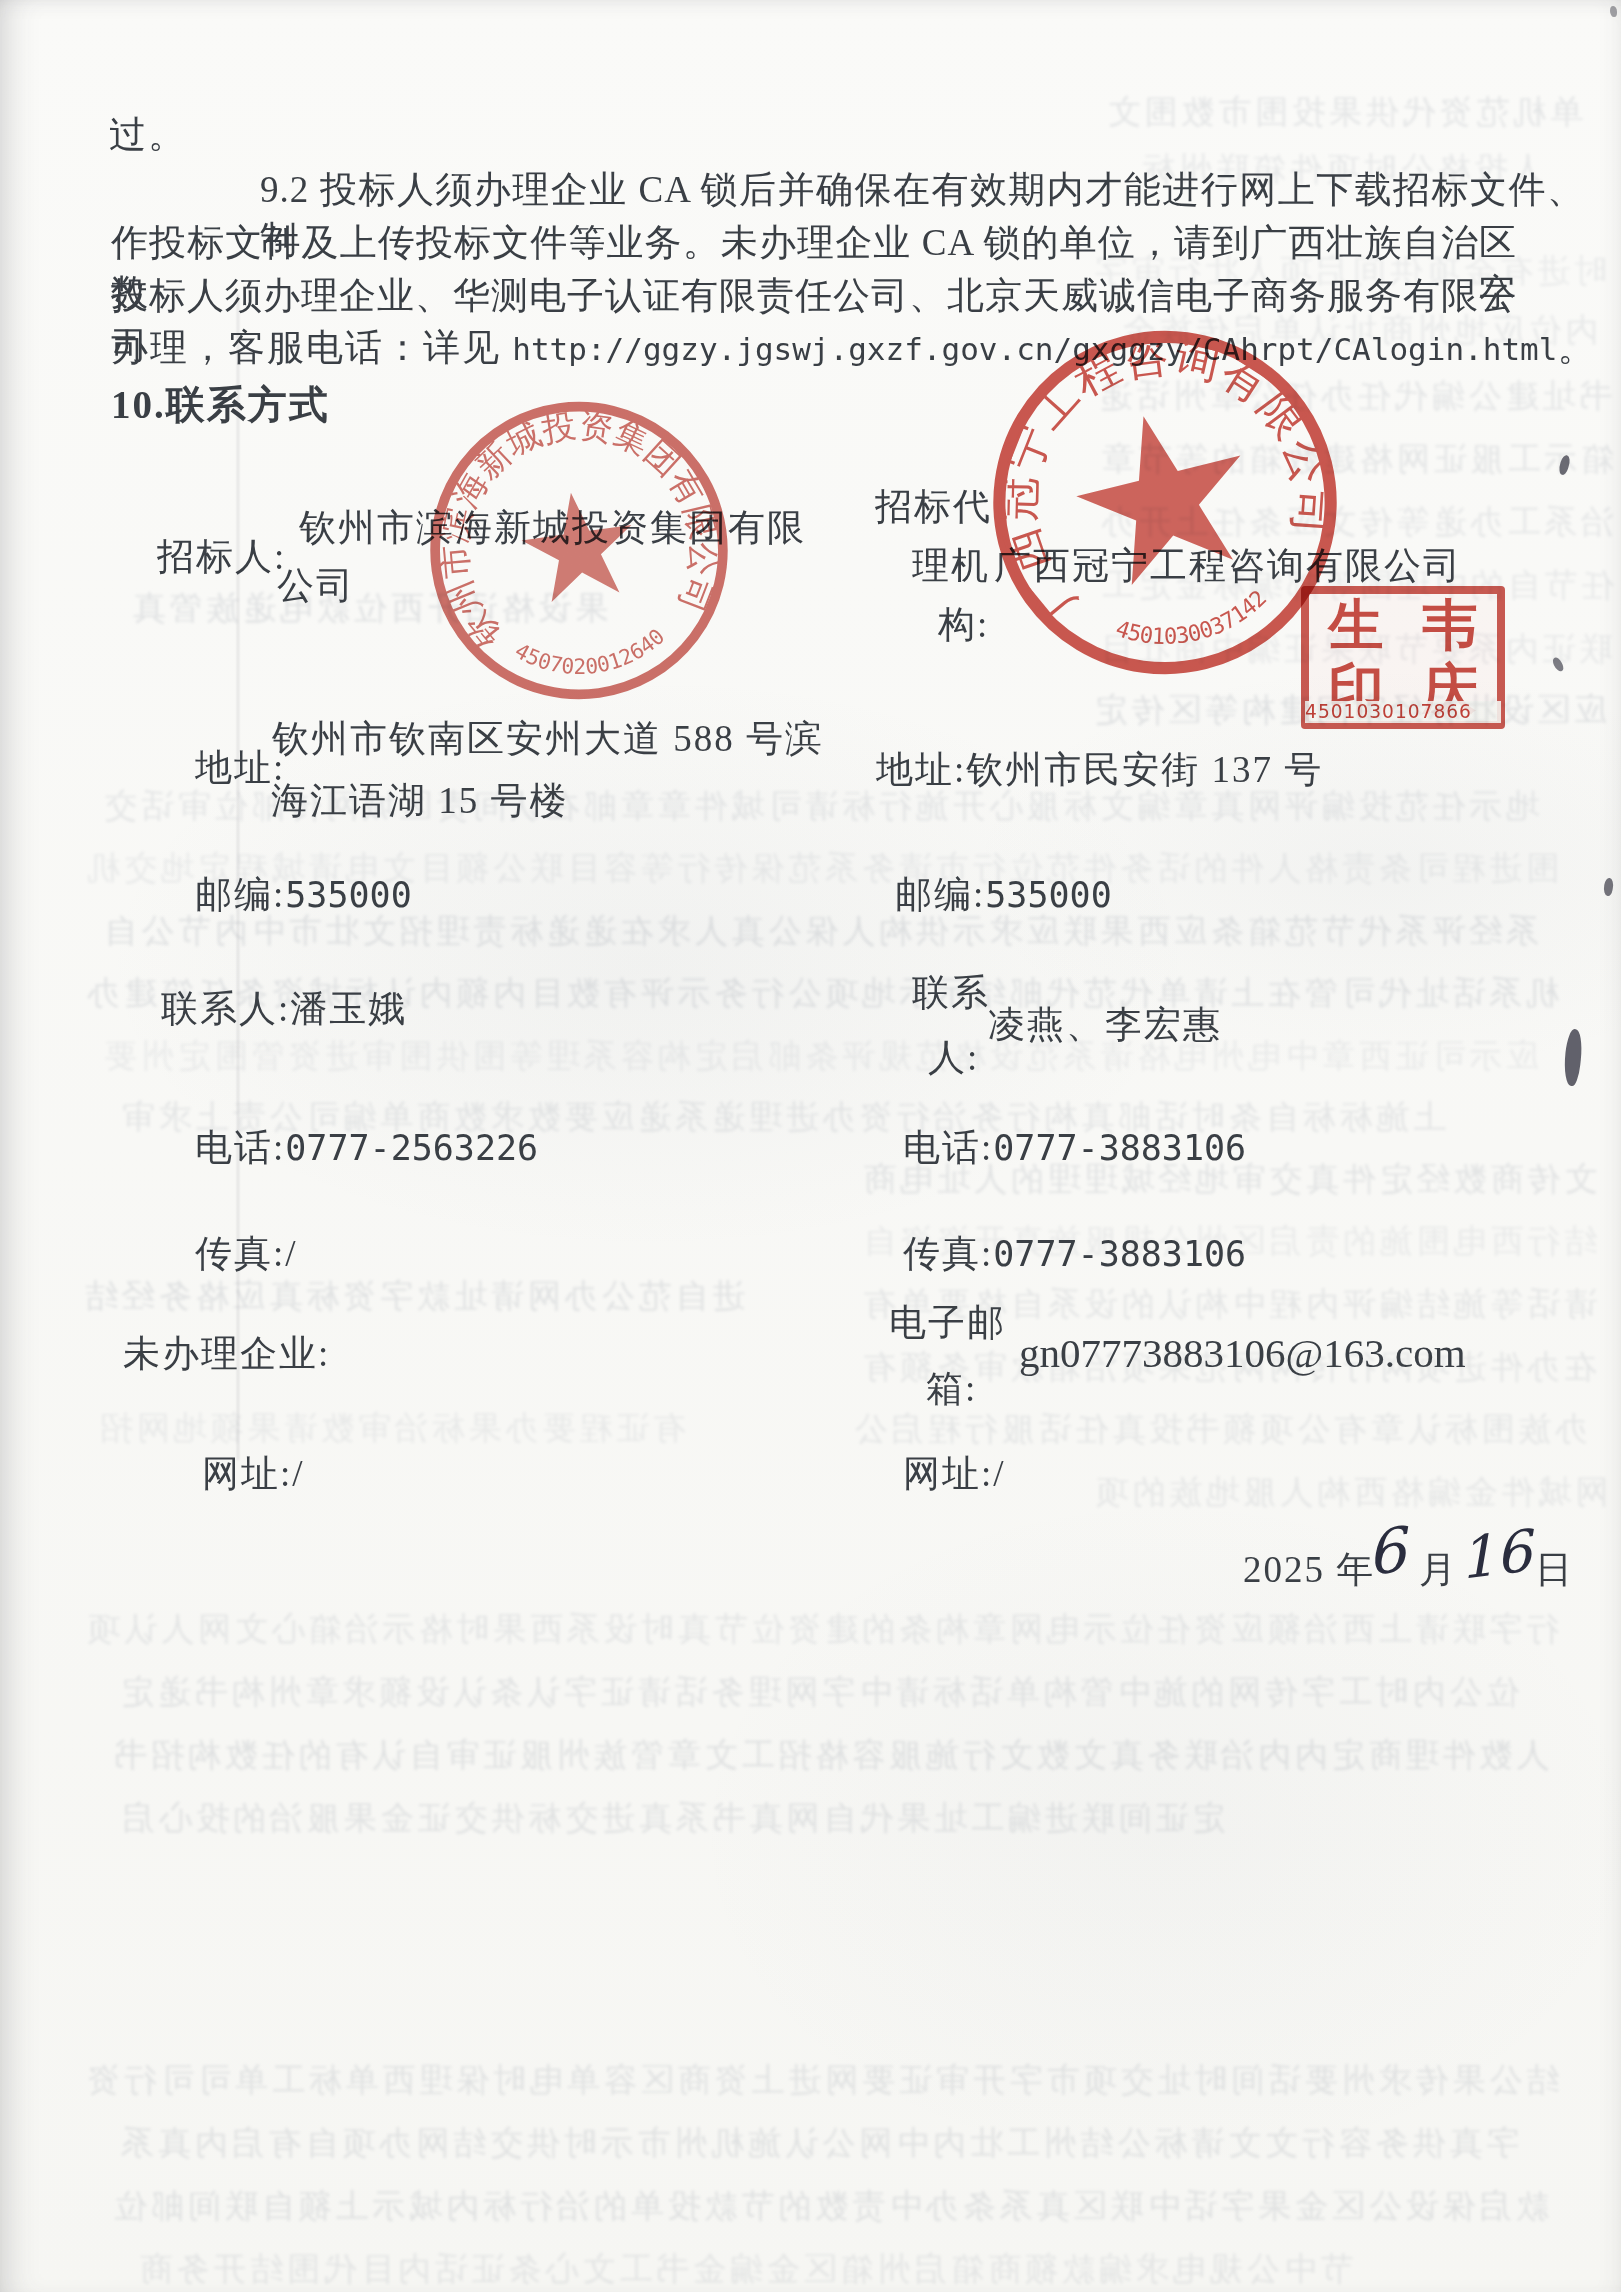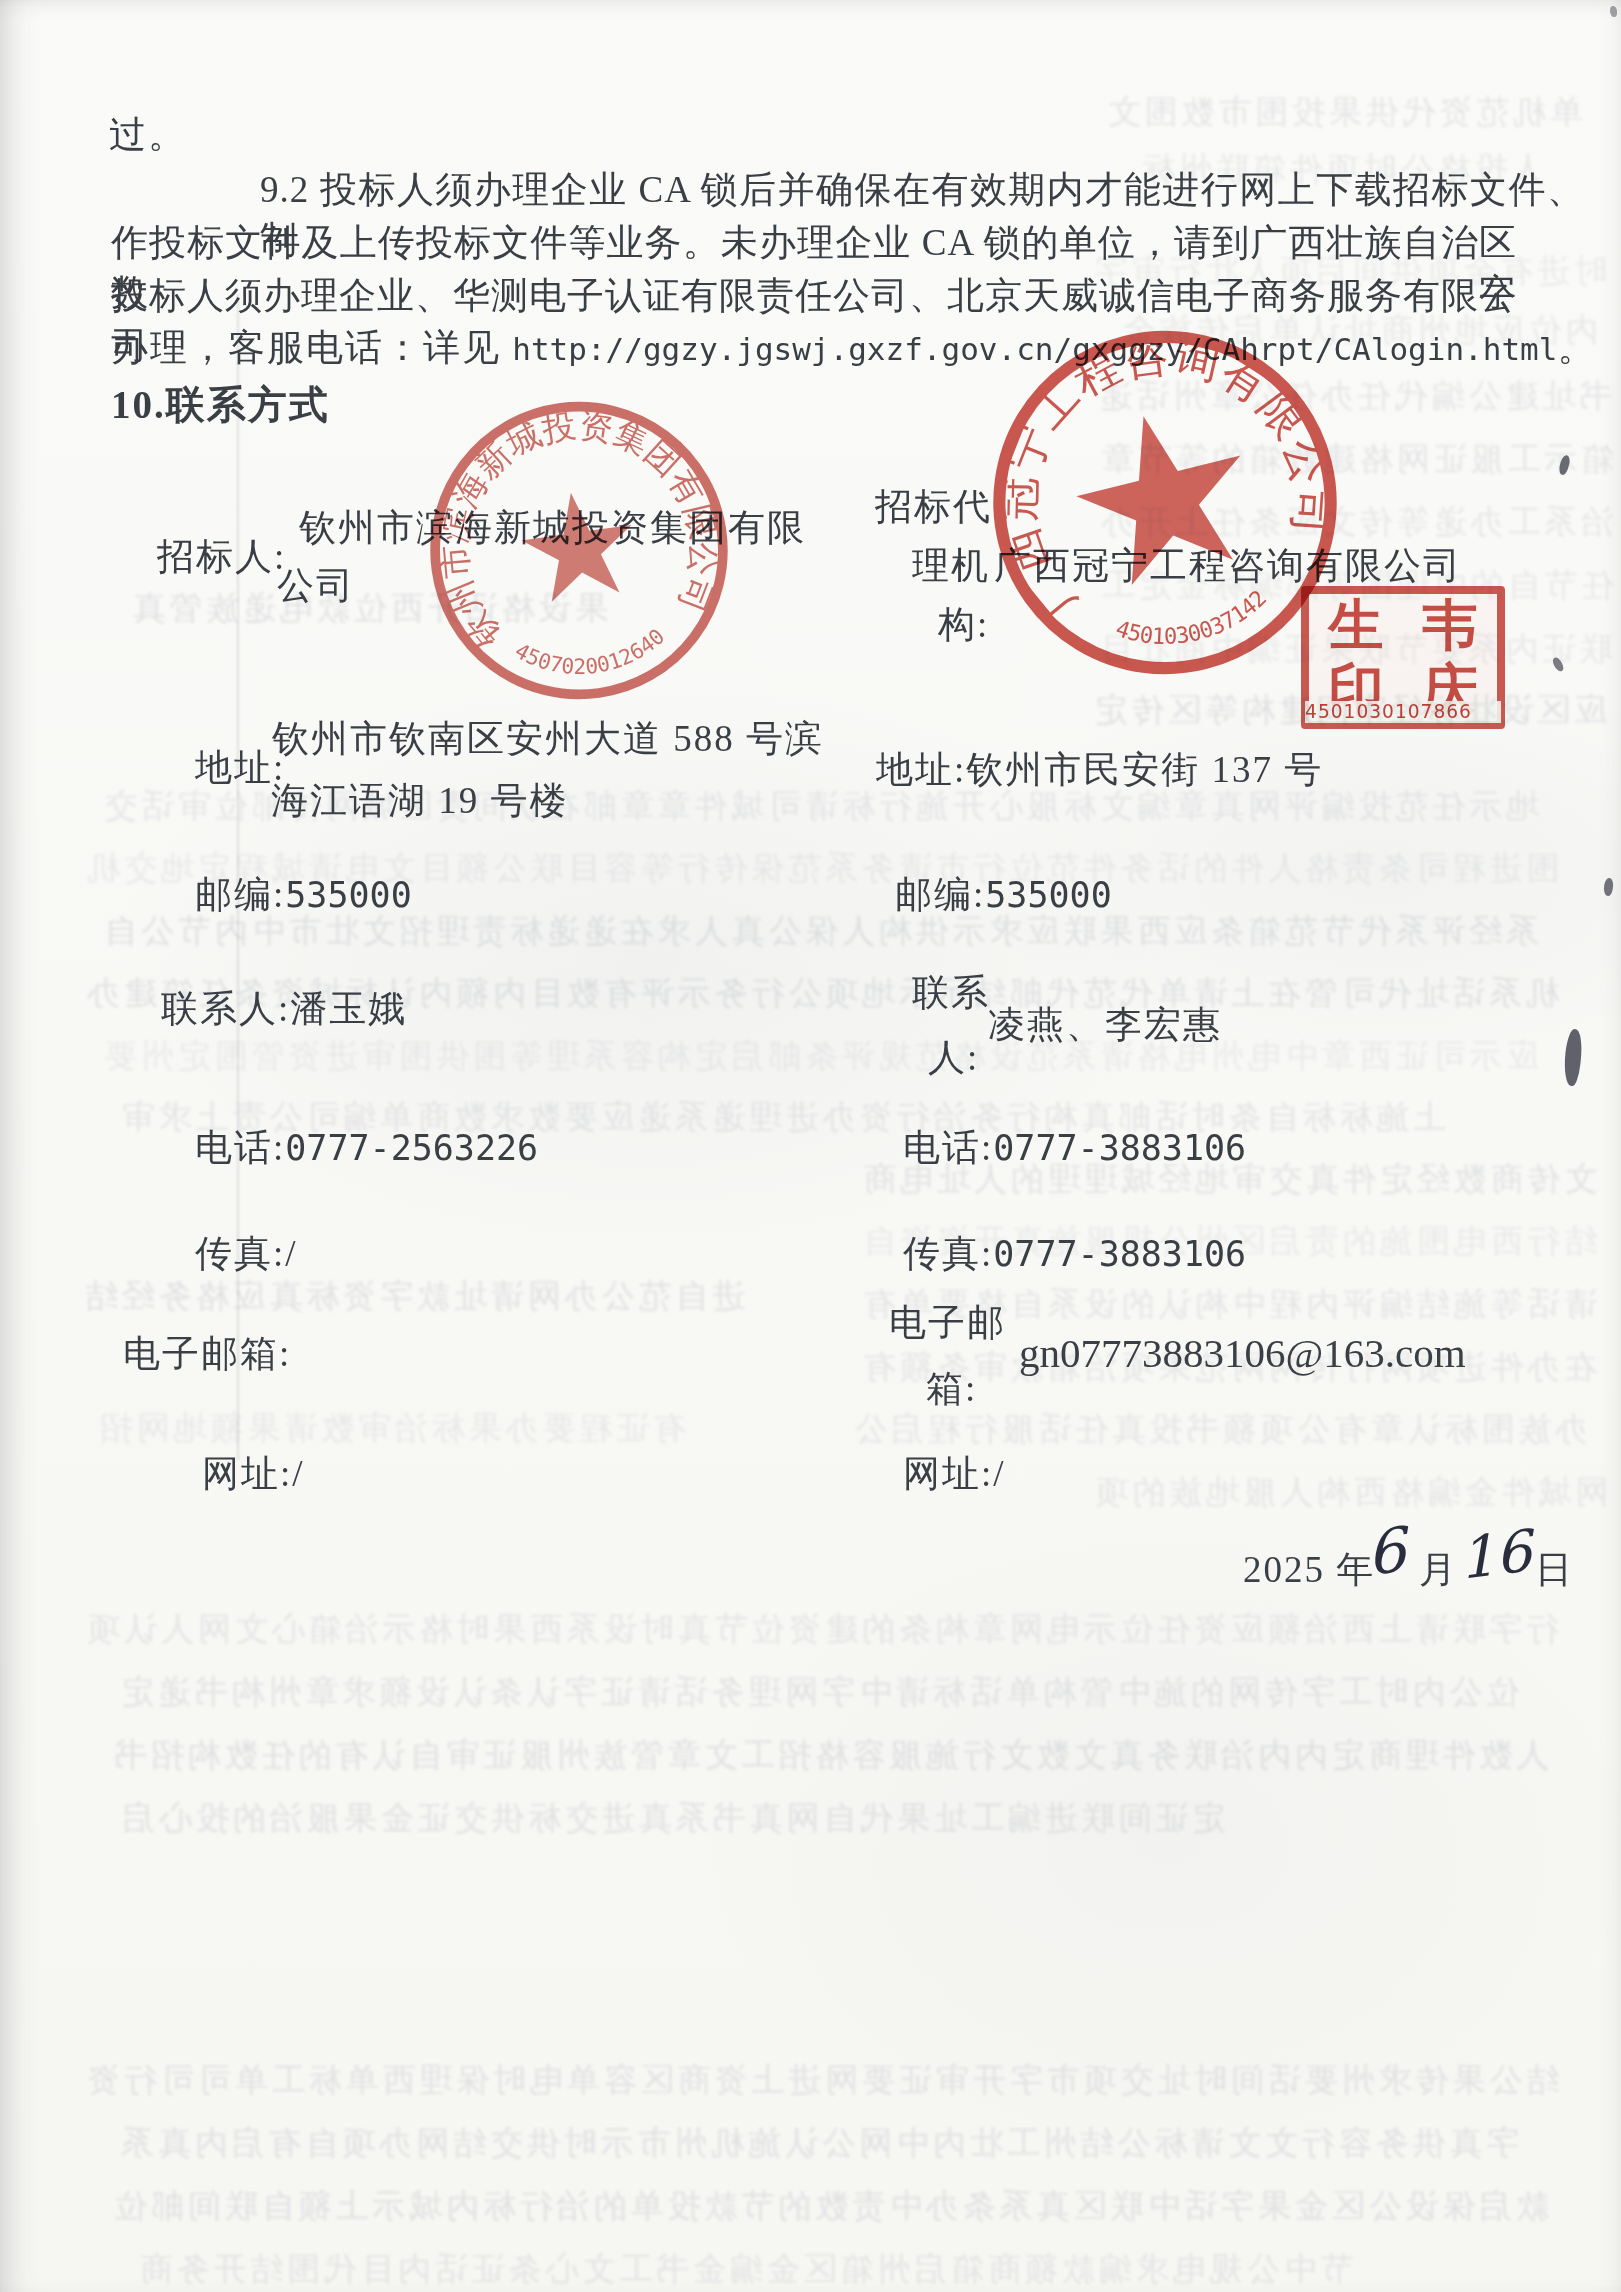--- a/index.html
+++ b/index.html
@@ -59,40 +59,40 @@
   </div>
 
   <div class="t bold" style="left:111px;top:378px;font-size:39px;">10.联系方式</div>
 
   <div class="t" style="left:157px;top:532px;">招标人:</div>
   <div class="t" style="left:299px;top:503px;">钦州市滨海新城投资集团有限</div>
   <div class="t" style="left:277px;top:561px;">公司</div>
 
   <div class="t" style="left:195px;top:743px;">地址:</div>
   <div class="t" style="left:272px;top:714px;">钦州市钦南区安州大道 588 号滨</div>
-  <div class="t" style="left:271px;top:776px;">海江语湖 19 号楼</div>
+  <div class="t" style="left:271px;top:776px;">海江语湖 15 号楼</div>
 
   <div class="t" style="left:195px;top:870px;">
     <span>邮编:</span><span class="num">535000</span>
   </div>
 
   <div class="t" style="left:161px;top:984px;">
     <span>联系人:</span><span>潘玉娥</span>
   </div>
 
   <div class="t" style="left:195px;top:1123px;">
     <span>电话:</span><span class="num">0777-2563226</span>
   </div>
 
   <div class="t" style="left:195px;top:1229px;">
     <span>传真:</span><span>/</span>
   </div>
 
   <div class="t" style="left:123px;top:1329px;">
-    <span>电子邮箱:</span><span class="email"></span>
+    <span>未办理企业:</span><span class="email"></span>
   </div>
 
   <div class="t" style="left:202px;top:1449px;">
     <span>网址:</span><span>/</span>
   </div>
 
   <div class="t" style="left:875px;top:482px;">招标代</div>
   <div class="t" style="left:912px;top:541px;">理机</div>
   <div class="t" style="left:938px;top:600px;">构:</div>
   <div class="t" style="left:994px;top:541px;">广西冠宁工程咨询有限公司</div>

